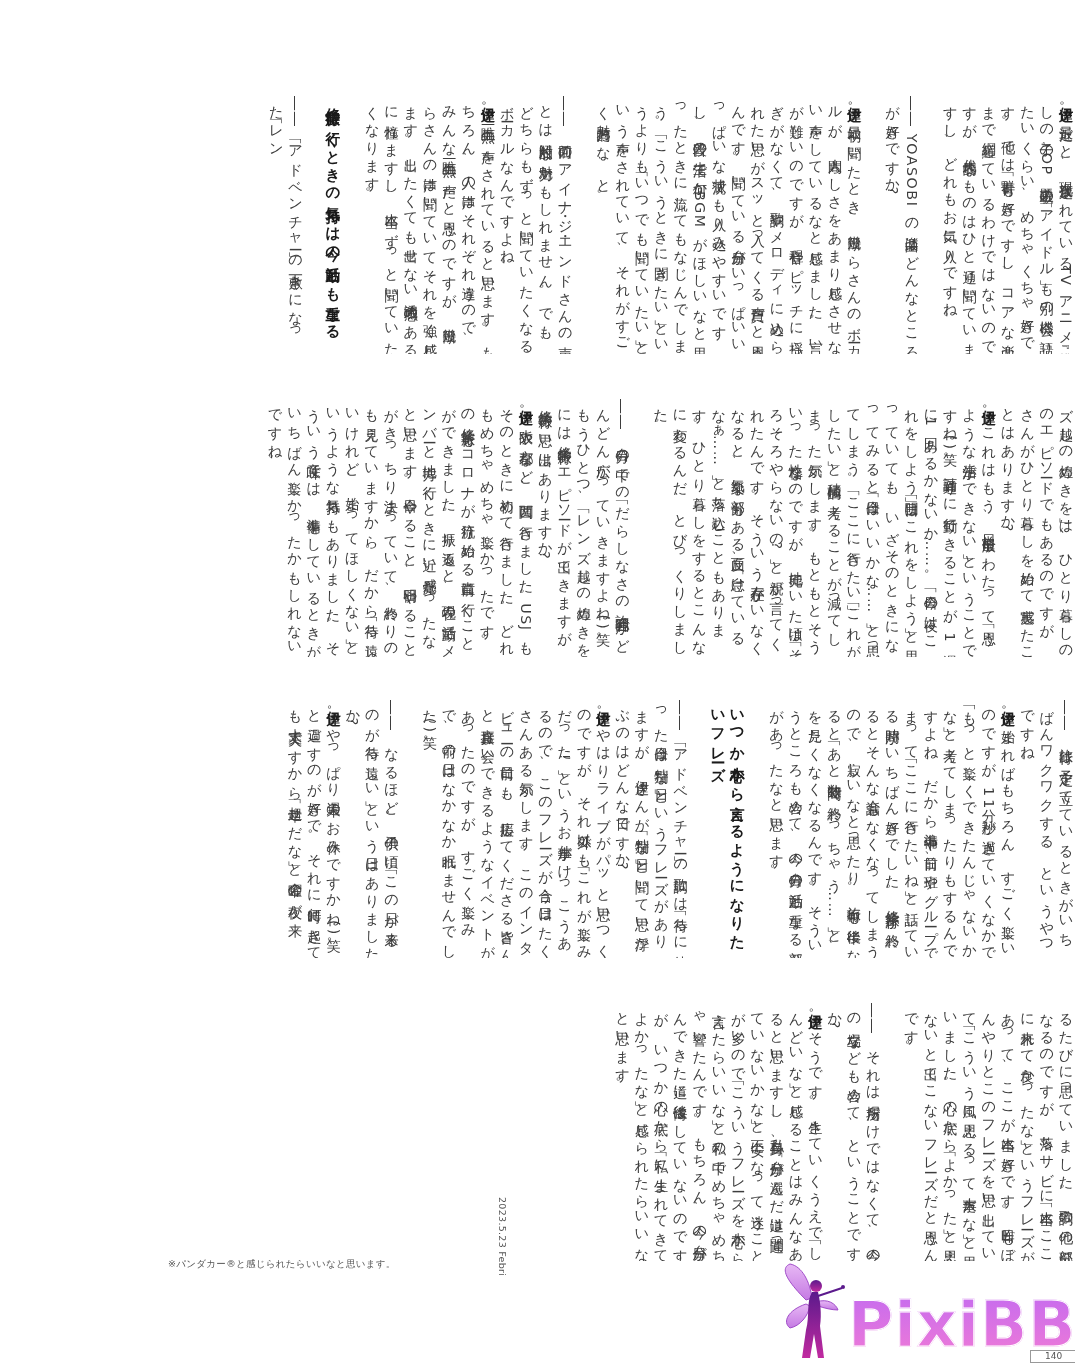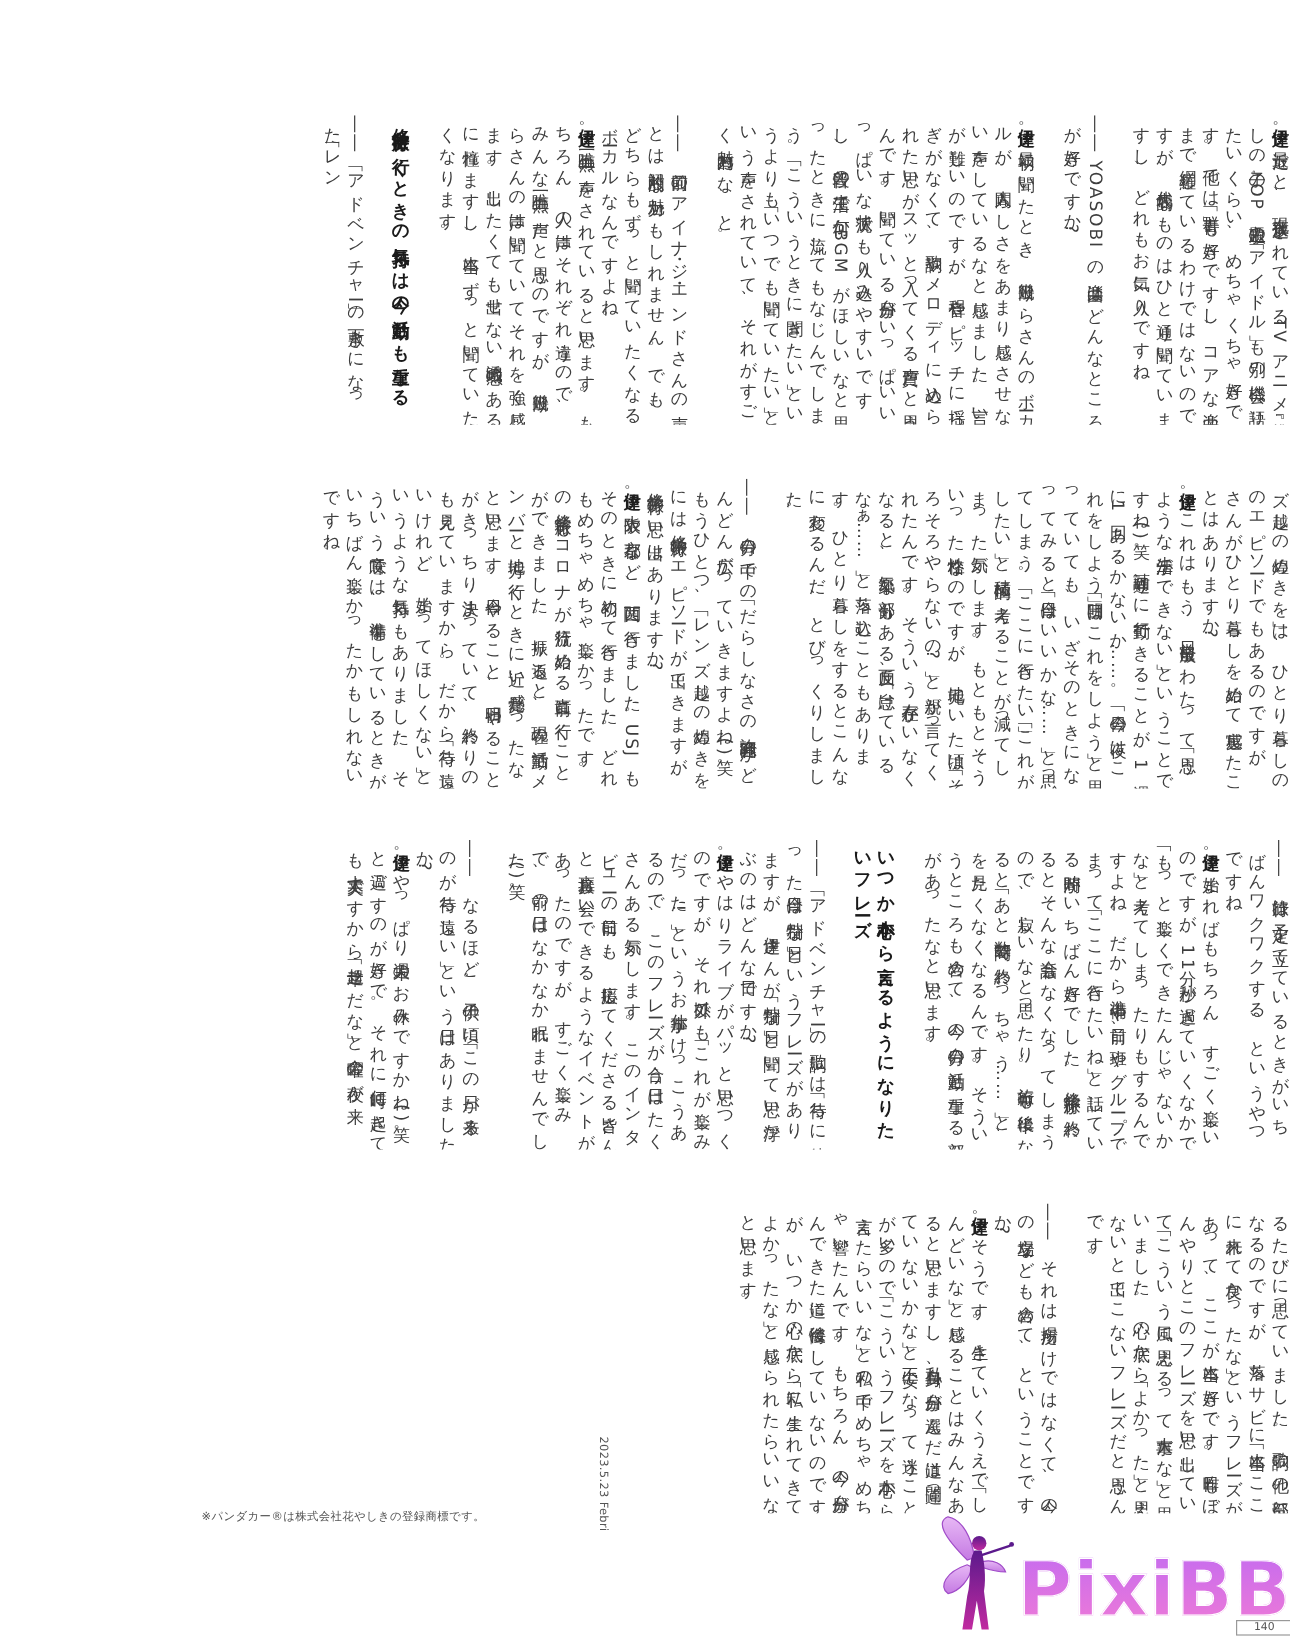--- a/index.html
+++ b/index.html
@@ -86,21 +86,21 @@
   <p><span class="spk">伊達</span><span>。やっぱり週末のお休みですかね(笑)。家族と過ごすのが好きで。それに何時に起きても大丈夫ですから「超幸せだな」と金曜の夜が来</span></p>
 </div>
 
 <div class="tier" id="tier4">
   <p>るたびに思っていました。歌詞の他の部分になるのですが、落ちサビに「本当にここに来れて良かったな」というフレーズがあって、ここが本当に好きです。昨日もぼんやりとこのフレーズを思い出していて「こういう風に思えるって大事だな」と思いました。心の底から「よかった」と思えないと出てこないフレーズだと思うんです。</p>
   <p class="gap">―― それは場所だけではなくて、今の自分の立場なども含めて、ということですか?</p>
   <p><span class="spk">伊達</span><span>。そうです。生きていくうえで「しんどいな」と感じることはみんなあると思いますし、私自身、「自分が選んだ道は間違っていないかな」と不安になって迷うことが多いので「こういうフレーズを本心から言えたらいいな」と私の中でめちゃめちゃ響いたんです。もちろん、今の自分が選んできた道に後悔はしていないのですが、いつか心の底から「私に生まれてきてよかったな」と感じられたらいいなと思います。</span></p>
 </div>
 
 <div class="date">2023.5.23 Febri</div>
-<div class="footnote">※パンダカー®は株式会社花やしきの登録商標です。</div>
+<div class="footnote">※パンダカー®と感じられたらいいなと思います。</div>
 
 <div class="watermark">
   <svg width="80" height="100" viewBox="0 0 80 100" style="position:absolute;left:-10px;top:-8px;">
     <defs>
       <linearGradient id="wing" x1="0" y1="0" x2="0" y2="1">
         <stop offset="0" stop-color="#e7b8f5"></stop>
         <stop offset="1" stop-color="#c57ae3"></stop>
       </linearGradient>
       <linearGradient id="body" x1="0" y1="0" x2="0" y2="1">
         <stop offset="0" stop-color="#5b1a8c"></stop>

